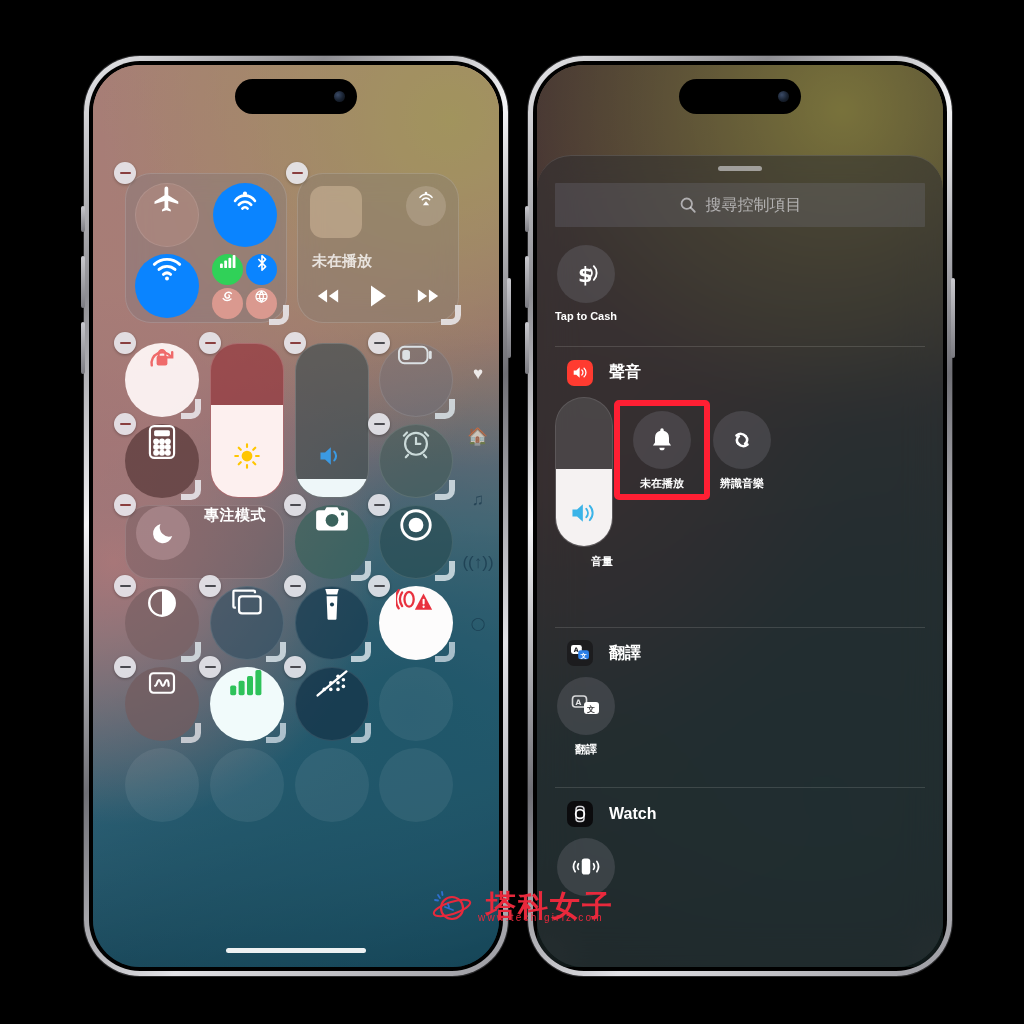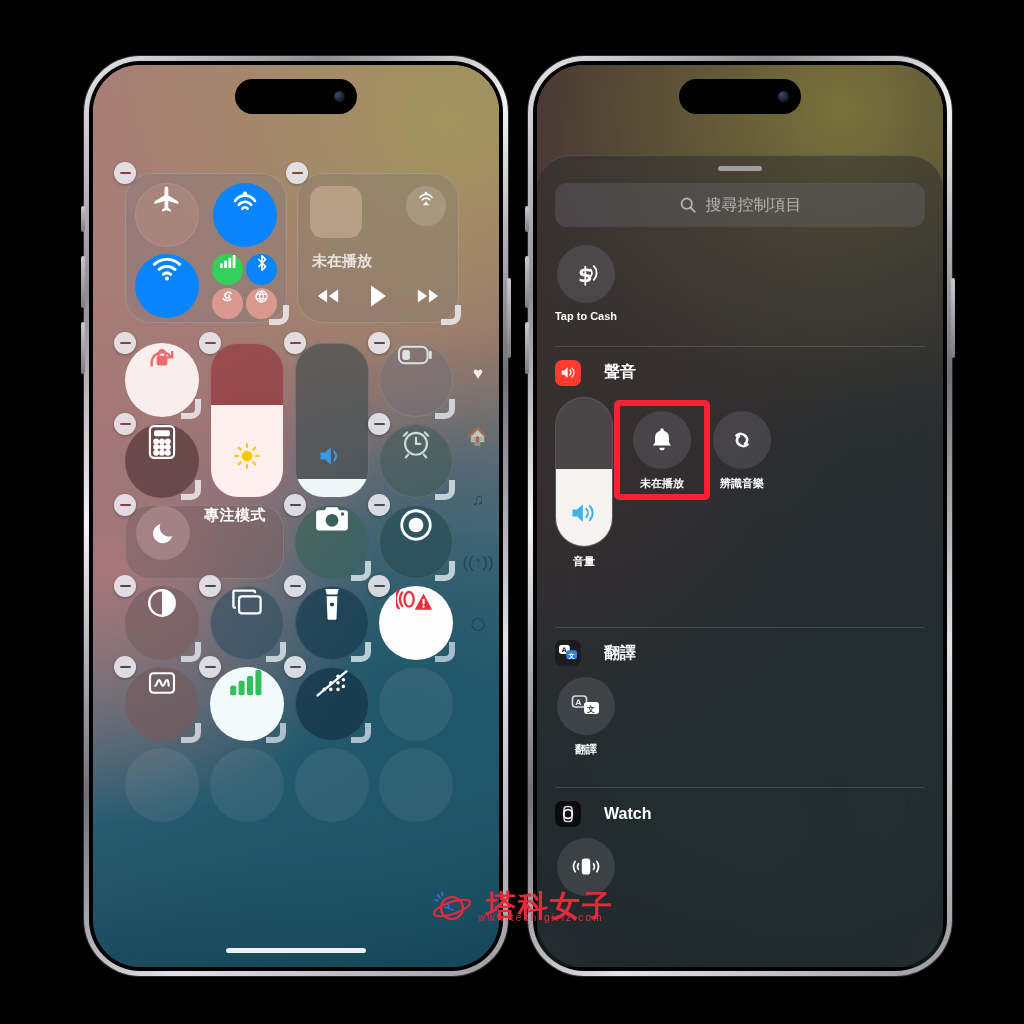--- a/index.html
+++ b/index.html
@@ -144,26 +144,26 @@
   .sheet {
     position:absolute; left:0; right:0; top:90px; bottom:0;
     background: rgba(44,44,48,.52);
     backdrop-filter: blur(20px);
     border-radius: 34px 34px 0 0;
     border-top:.5px solid rgba(255,255,255,.12);
     padding: 0 18px;
   }
   .grabber { width:44px; height:5px; border-radius:3px; background:rgba(235,235,240,.55); margin:10px auto 12px; }
   .searchbar {
-    height:44px; border-radius: 12px; background: rgba(118,118,128,.28);
+    height:44px; border-radius: 1px; background: rgba(118,118,128,.28);
     display:flex; align-items:center; justify-content:center; gap:9px;
     color: rgba(235,235,240,.62); font-size:16px; font-weight:400;
   }
   .sec-div { height:.5px; background:rgba(255,255,255,.13); margin: 13px 0 0; }
-  .sec-head { display:flex; align-items:center; gap:23px; margin: 13px 0 11px; }
+  .sec-head { display:flex; align-items:center; gap:16px; margin: 13px 12px 11px; }
   .sec-head .appicon { width:26px; height:26px; border-radius:7px; display:flex;align-items:center;justify-content:center; }
   .sec-head .t { color:#fff; font-size:16px; font-weight:700; }
   .ctl-row { display:flex; gap:30px; }
   .ctl-item { width:62px; display:flex; flex-direction:column; align-items:center; gap:7px;}
   .ctl-circ { width:58px; height:58px; border-radius:50%; background: rgba(120,120,128,.30); display:flex;align-items:center;justify-content:center;}
   .ctl-name { color:#fff; font-size:11px; font-weight:600; text-align:center; white-space:nowrap;}
   .vol-slider {
     width:58px; height:150px; border-radius:29px;
     background: rgba(90,88,90,.55); position:relative; overflow:hidden;
     border:.5px solid rgba(255,255,255,.10);
@@ -573,21 +573,21 @@
                   <g stroke="#fff" stroke-width="1.5" fill="none" stroke-linecap="round">
                     <path d="M11.6 5.6a3.9 3.9 0 0 1 0 5.8"></path>
                     <path d="M14.2 3.4a7 7 0 0 1 0 10.2"></path>
                   </g>
                 </svg>
             </span>
             <span class="t">聲音</span>
           </div>
 
           <div style="display:flex; gap:18px; align-items:flex-start;">
-            <div style="display:flex;flex-direction:column;align-items:center;gap:7px;">
+            <div style="display:flex;flex-direction:column;align-items:flex-end;gap:7px;">
               <div class="vol-slider">
                 <div class="vol-fill"></div>
                 <svg class="vol-ico" width="30" height="26" viewBox="0 0 26 22" fill="#3bb4e8">
                   <path d="M3 8h4l5-4.5v15L7 14H3z"></path>
                   <g stroke="#3bb4e8" stroke-width="1.7" fill="none" stroke-linecap="round">
                       <path d="M15 7.4a5.4 5.4 0 0 1 0 7.2"></path>
                       <path d="M18 4.8a9 9 0 0 1 0 12.4"></path>
                     </g>
                 </svg>
               </div>

